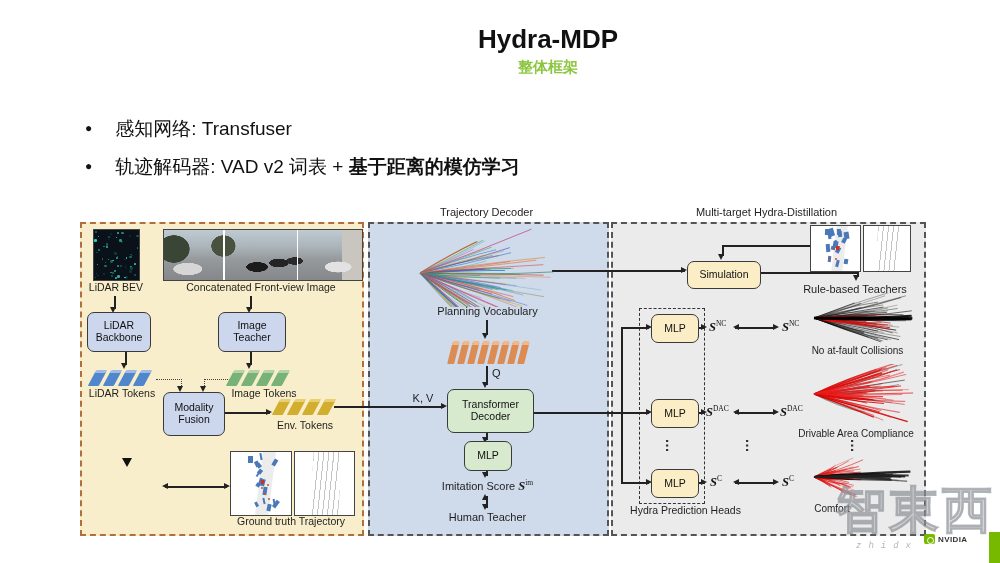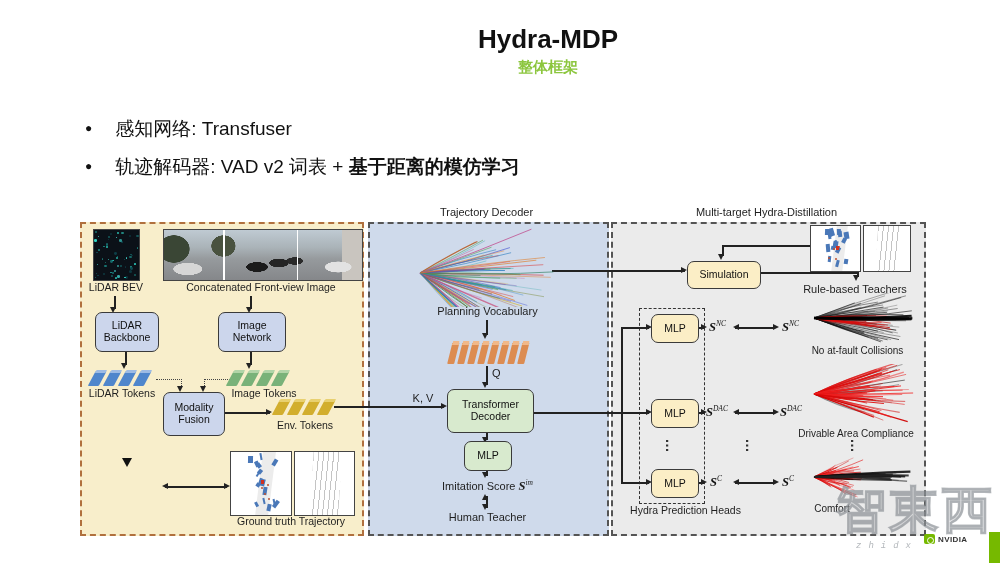--- a/index.html
+++ b/index.html
@@ -22,21 +22,21 @@
   .dh{border-top:1.6px dotted #444;height:0;z-index:3;} .dv{border-left:1.6px dotted #444;width:0;z-index:3;}
   .tok{display:flex;gap:4px;z-index:4;}
   .tok i{display:block;width:11px;height:13px;transform:skewX(-28deg);border-radius:1px;border-top:3px solid;}
   .tkb i{background:#4f86cc;border-top-color:#9dbbe4;}
   .tkg i{background:#79b279;border-top-color:#b2d4a8;}
   .tky i{background:#d2ae2e;border-top-color:#e8d070;}
   .vtok{display:flex;gap:3px;z-index:4;}
   .vtok i{display:block;width:7px;height:19px;transform:skewX(-14deg);border-radius:1px;background:#dc8c52;border-top:4px solid #f0b88a;}
   .imgbx{border:1.5px solid #444;background:#fff;overflow:hidden;z-index:4;}
   .ss{font-family:"Liberation Serif",serif;font-style:italic;font-weight:bold;font-size:12.5px;}
-  .score sup,.imsc sup{font-family:"Liberation Serif",serif;font-style:italic;font-size:7.5px;letter-spacing:0;}
+  .score sup,.imsc sup{font-family:"Liberation Serif",serif;font-size:7.5px;letter-spacing:0;}
   .score{z-index:4;font-size:11px;}
   .vdots{z-index:4;color:#333;font-size:14px;font-weight:bold;transform:rotate(90deg);letter-spacing:1px;}
   .fan{z-index:4;}
   .wm{z-index:6;font-weight:bold;font-size:50px;letter-spacing:3px;color:rgba(175,180,185,0.38);
       -webkit-text-stroke:1px rgba(130,135,140,0.55);}
   .wmsub{z-index:6;font-size:9px;letter-spacing:7px;color:#b4b8bc;font-style:italic;font-family:Liberation Mono, monospace;}
   .nv{z-index:6;display:flex;align-items:center;gap:3px;}
   .nvicon{width:11px;height:10px;background:#76b900;border-radius:2px;position:relative;}
   .nvicon::after{content:"";position:absolute;left:2.5px;top:2.5px;width:5px;height:5px;border:1.2px solid #fff;border-radius:50%;}
   .nvtxt{font-size:8px;font-weight:bold;color:#333;letter-spacing:0.4px;}
@@ -140,22 +140,22 @@
     <div class="abs" style="left:67%;top:0;width:1.5px;height:100%;background:#fff;"></div>
   </div>
   <div class="abs lbl" style="left:81px;top:282px;width:70px;">LiDAR BEV</div>
   <div class="abs lbl" style="left:155px;top:282px;width:212px;">Concatenated Front-view Image</div>
 
   <div class="abs vl" style="left:114px;top:296px;height:13px;"></div>
   <div class="abs ad" style="left:110px;top:307px;"></div>
   <div class="abs vl" style="left:250px;top:296px;height:13px;"></div>
   <div class="abs ad" style="left:246px;top:307px;"></div>
 
-  <div class="abs box lav" style="left:95px;top:312px;width:62px;height:38px;">LiDAR Backbone</div>
-  <div class="abs box lav" style="left:218px;top:312px;width:66px;height:38px;">Image Network</div>
+  <div class="abs box lav" style="left:87px;top:312px;width:62px;height:38px;">LiDAR Backbone</div>
+  <div class="abs box lav" style="left:218px;top:312px;width:66px;height:38px;">Image Teacher</div>
 
   <div class="abs vl" style="left:125px;top:352px;height:13px;"></div>
   <div class="abs ad" style="left:121px;top:363px;"></div>
   <div class="abs vl" style="left:250px;top:352px;height:13px;"></div>
   <div class="abs ad" style="left:246px;top:363px;"></div>
 
   <div class="abs tok tkb" style="left:92px;top:370px;">
       <i></i>
       <i></i>
       <i></i>

